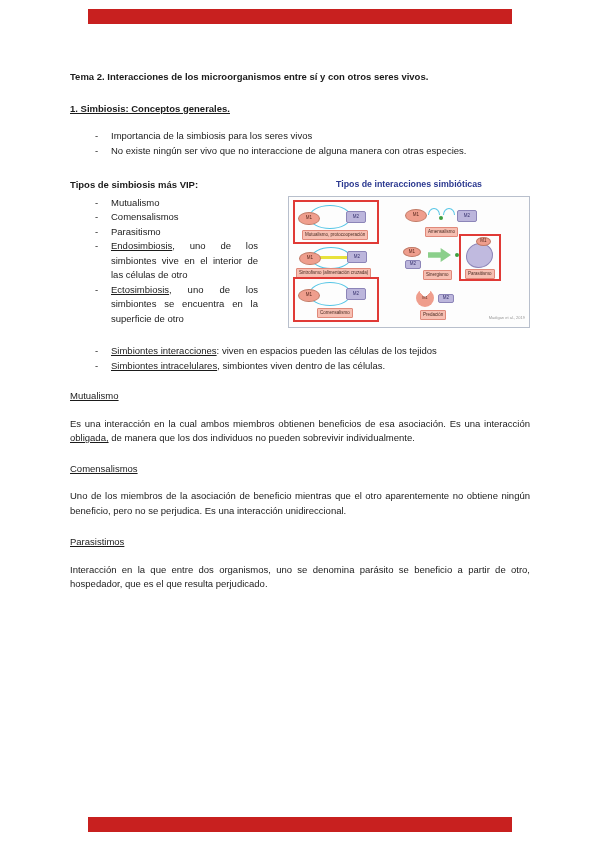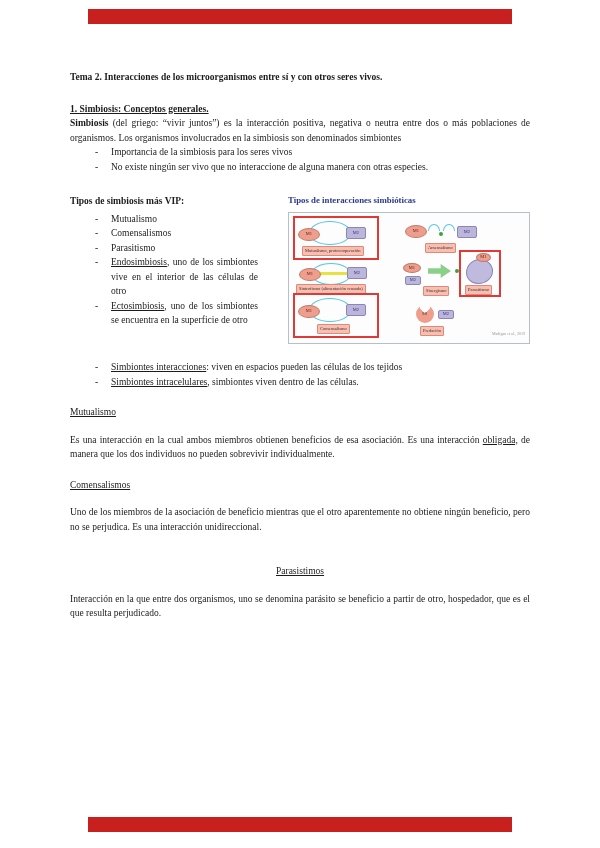--- a/index.html
+++ b/index.html
@@ -1,44 +1,44 @@
 <!DOCTYPE html>
 <html style="--c-accent_blue: #2b3990; --c-highlight_red: #e03a36; --c-bar_red: #c8201f; --c-text: #1b1b1b;"><head>
 <meta charset="utf-8">
 <style>
   html,body{margin:0;padding:0;background:#ffffff;}
   .page{
     position:relative;width:540px;height:848px;background:#ffffff;overflow:hidden;
-    font-family:Liberation Serif, serif;
+    font-family:Liberation Sans, sans-serif;
     color:var(--c-text,#1b1b1b);
   }
   .bar{position:absolute;left:88px;width:424px;height:15px;background:var(--c-bar_red,#c8201f);}
   .bar-top{top:9px;}
   .bar-bottom{top:817px;}
   .content{position:absolute;left:70px;top:70px;width:460px;font-size:9.5px;line-height:14.5px;}
   p{margin:0;}
   .bold{font-weight:bold;}
   .u{text-decoration:underline;}
   .just{text-align:justify;}
   .title{margin-bottom:17px;}
-  .h1{}
+  .h1{margin-bottom:13px;}
   .bullet{display:flex;}
   .bullet .dash{flex:0 0 16px;padding-left:25px;box-sizing:content-box;}
   .bullet .btxt{flex:1;}
   .row{display:flex;margin-top:20px;}
   .col-left{width:218px;}
   .col-right{width:242px;margin-left:30px;}
   .viph{margin-bottom:3px;}
   .otrosh{margin-top:13px;margin-bottom:3px;}
   .sec{margin-top:16px;}
-  .sec2{margin-top:30px;text-align:center;}
+  .sec2{margin-top:17px;}
   .hb{margin-bottom:13px;}
   .loc{margin-top:16px;}
   
-  .fig-title{font-size:8.8px;font-weight:bold;color:var(--c-accent_blue,#2b3990);margin-bottom:6px;line-height:12px;}
+  .fig-title{font-size:8.8px;font-weight:bold;color:var(--c-accent_blue,#2b3990);margin-bottom:6px;line-height:12px;text-align:center;}
   .dg{position:relative;width:242px;height:132px;border:1px solid #b8bfcc;background:#fdfdfd;box-sizing:border-box;}
   .dg *{position:absolute;box-sizing:border-box;}
   .hl{border:2px solid var(--c-highlight_red,#e03a36);background:transparent;}
   .ring{border:1px solid #56c6e6;border-radius:50%;}
   .arc{border:1px solid #56c6e6;border-bottom:none;border-radius:50% 50% 0 0 / 100% 100% 0 0;}
   .m1,.m1s{background:#ef9e8d;border:1px solid #c07a66;border-radius:50%;
     display:flex;align-items:center;justify-content:center;font-size:4.5px;color:#58281e;}
   .m1{width:22px;height:13px;}
   .m1s{width:18px;height:10px;}
   .m2,.m2s{background:#bcb6dc;border:1px solid #8c85b8;border-radius:2px;
@@ -64,21 +64,20 @@
   <div class="bar bar-top"></div>
   <div class="bar bar-bottom"></div>
 
   <div class="content">
 
     <p class="title bold">Tema 2. Interacciones de los microorganismos entre sí y con otros seres vivos.</p>
 
     <p class="h1 bold u">1. Simbiosis: Conceptos generales.</p>
 
 
-    <p class="just"><span class="bold">Simbiosis</span><span> (del griego: “vivir juntos”) es la interacción positiva, negativa o neutra entre dos o más poblaciones de organismos. Los organismos involucrados en la simbiosis son denominados simbiontes</span></p>
 
     <div class="bullet">
       <span class="dash">-</span>
       <span class="btxt">Importancia de la simbiosis para los seres vivos</span>
     </div>
     <div class="bullet">
       <span class="dash">-</span>
       <span class="btxt">No existe ningún ser vivo que no interaccione de alguna manera con otras especies.</span>
     </div>
 

